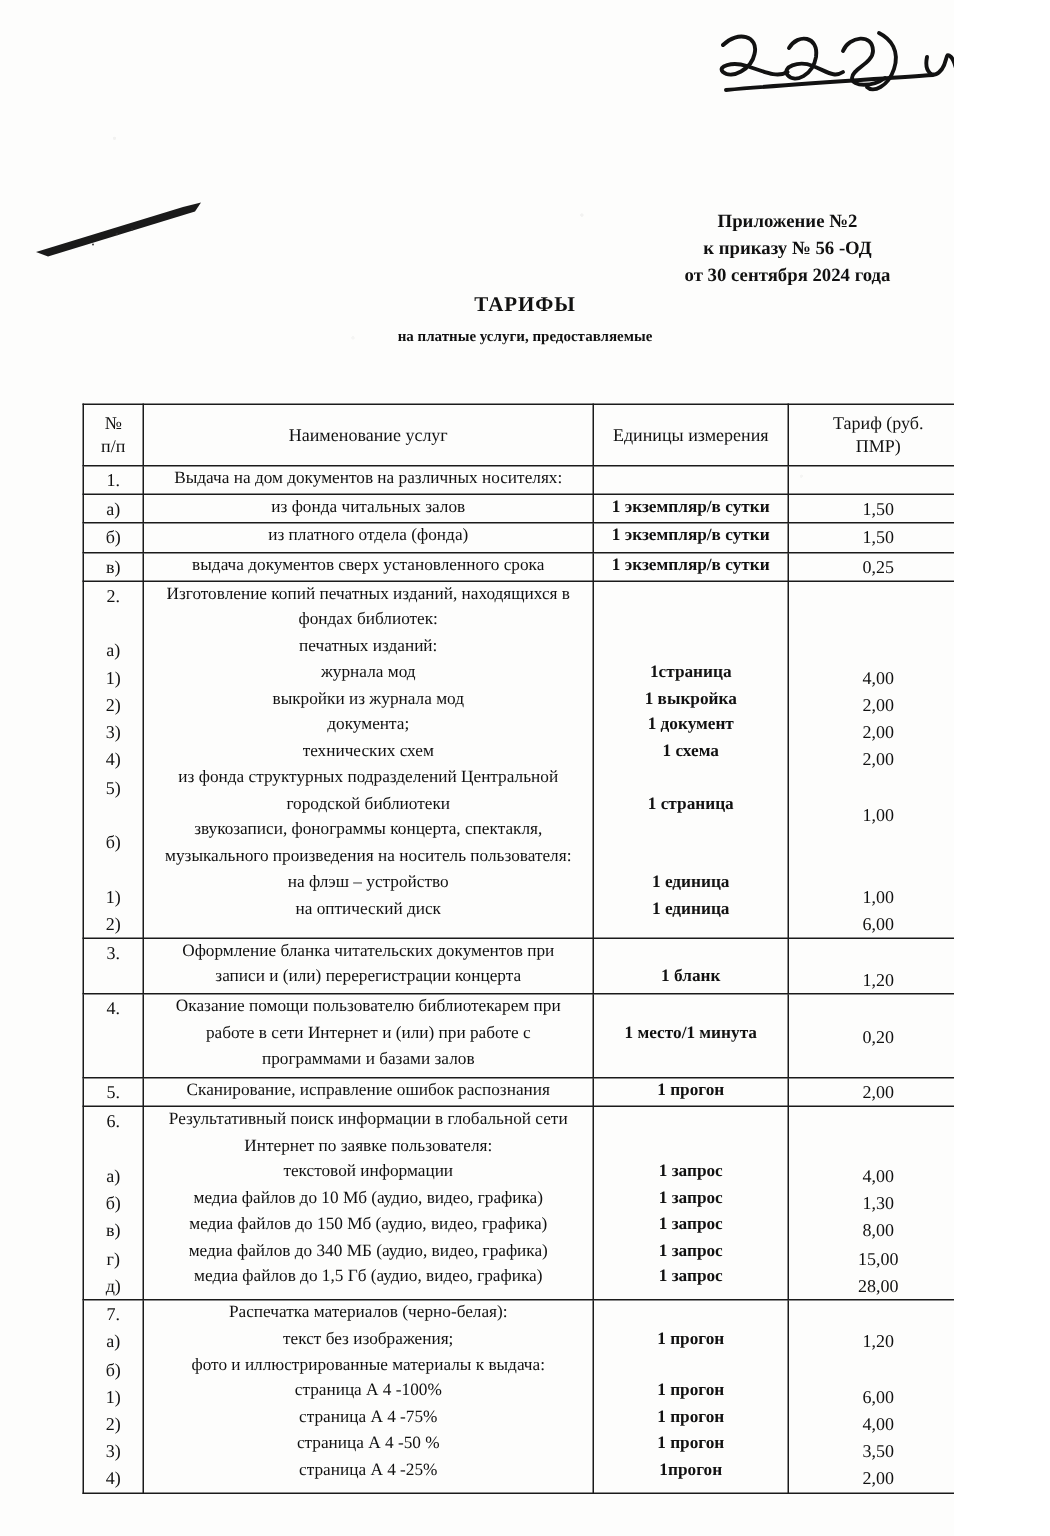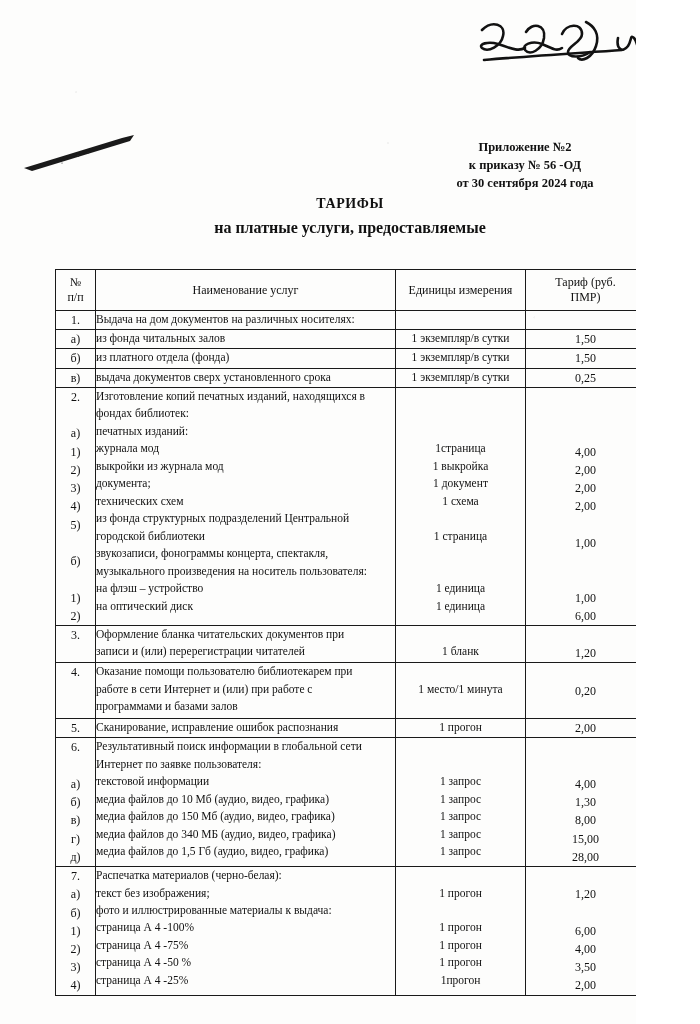--- a/index.html
+++ b/index.html
@@ -76,21 +76,21 @@
     width: 640px;
     text-align: center;
   }
   .doc-title .t-main {
     font-size: 14px;
     font-weight: bold;
     letter-spacing: .6px;
     margin-bottom: 7px;
   }
   .doc-title .t-sub1 {
-    font-size: 16px;
+    font-size: 10px;
     font-weight: bold;
     margin-bottom: 5px;
   }
   .doc-title .t-sub2 {
     font-size: 13px;
     font-weight: bold;
   }
 
   
   .tariff-table {
@@ -123,26 +123,28 @@
   .cell-num {
     text-align: center;
     font-size: 12px;
     padding: 3px 0 4px;
     line-height: 1.52;
   }
   .cell-name {
     padding: 3px 4px 4px 6px;
     font-size: 11.5px;
     line-height: 1.52;
+    text-align: center;
   }
   .cell-unit {
     text-align: center;
     font-size: 11.5px;
     line-height: 1.52;
     padding: 3px 2px 4px;
+    font-weight: bold;
   }
   .cell-price {
     text-align: center;
     font-size: 12px;
     line-height: 1.52;
     padding: 3px 2px 4px;
     margin-top: 48px;
   }
   .line { display: block; min-height: 17px; }
   .line.blank { visibility: hidden; }
@@ -327,21 +329,21 @@
             <span class="line">6,00</span>
           </td>
         </tr>
         <tr>
           <td class="cell-num">
             <span class="line">3.</span>
             <span class="line blank">&nbsp;</span>
           </td>
           <td class="cell-name">
             <span class="line">Оформление бланка читательских документов при</span>
-            <span class="line">записи и (или) перерегистрации читателей</span>
+            <span class="line">записи и (или) перерегистрации концерта</span>
           </td>
           <td class="cell-unit">
             <span class="line blank">&nbsp;</span>
             <span class="line">1 бланк</span>
           </td>
           <td class="cell-price">
             <span class="line blank">&nbsp;</span>
             <span class="line">1,20</span>
           </td>
         </tr>

